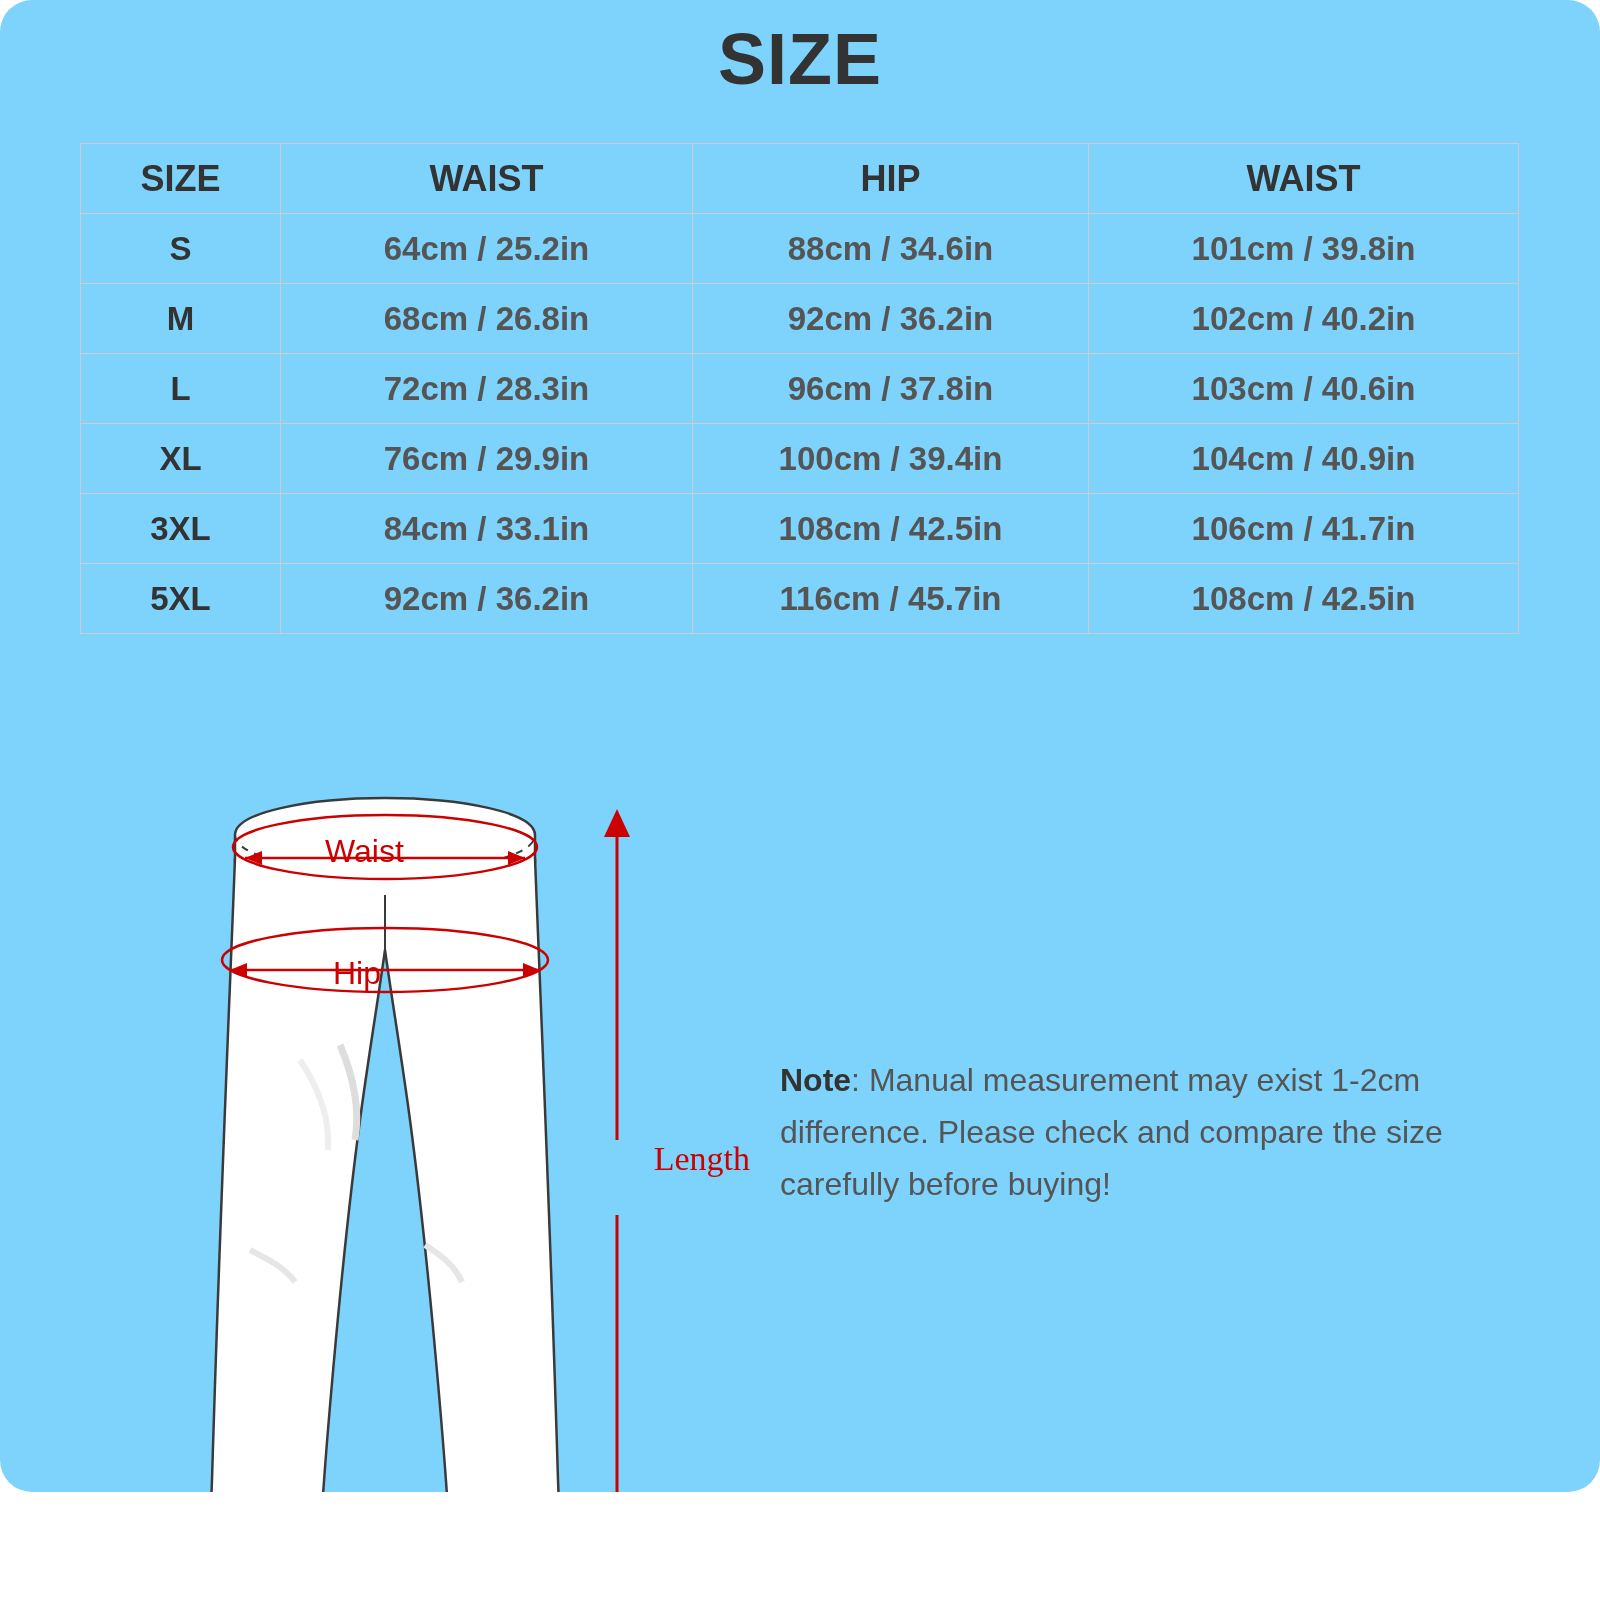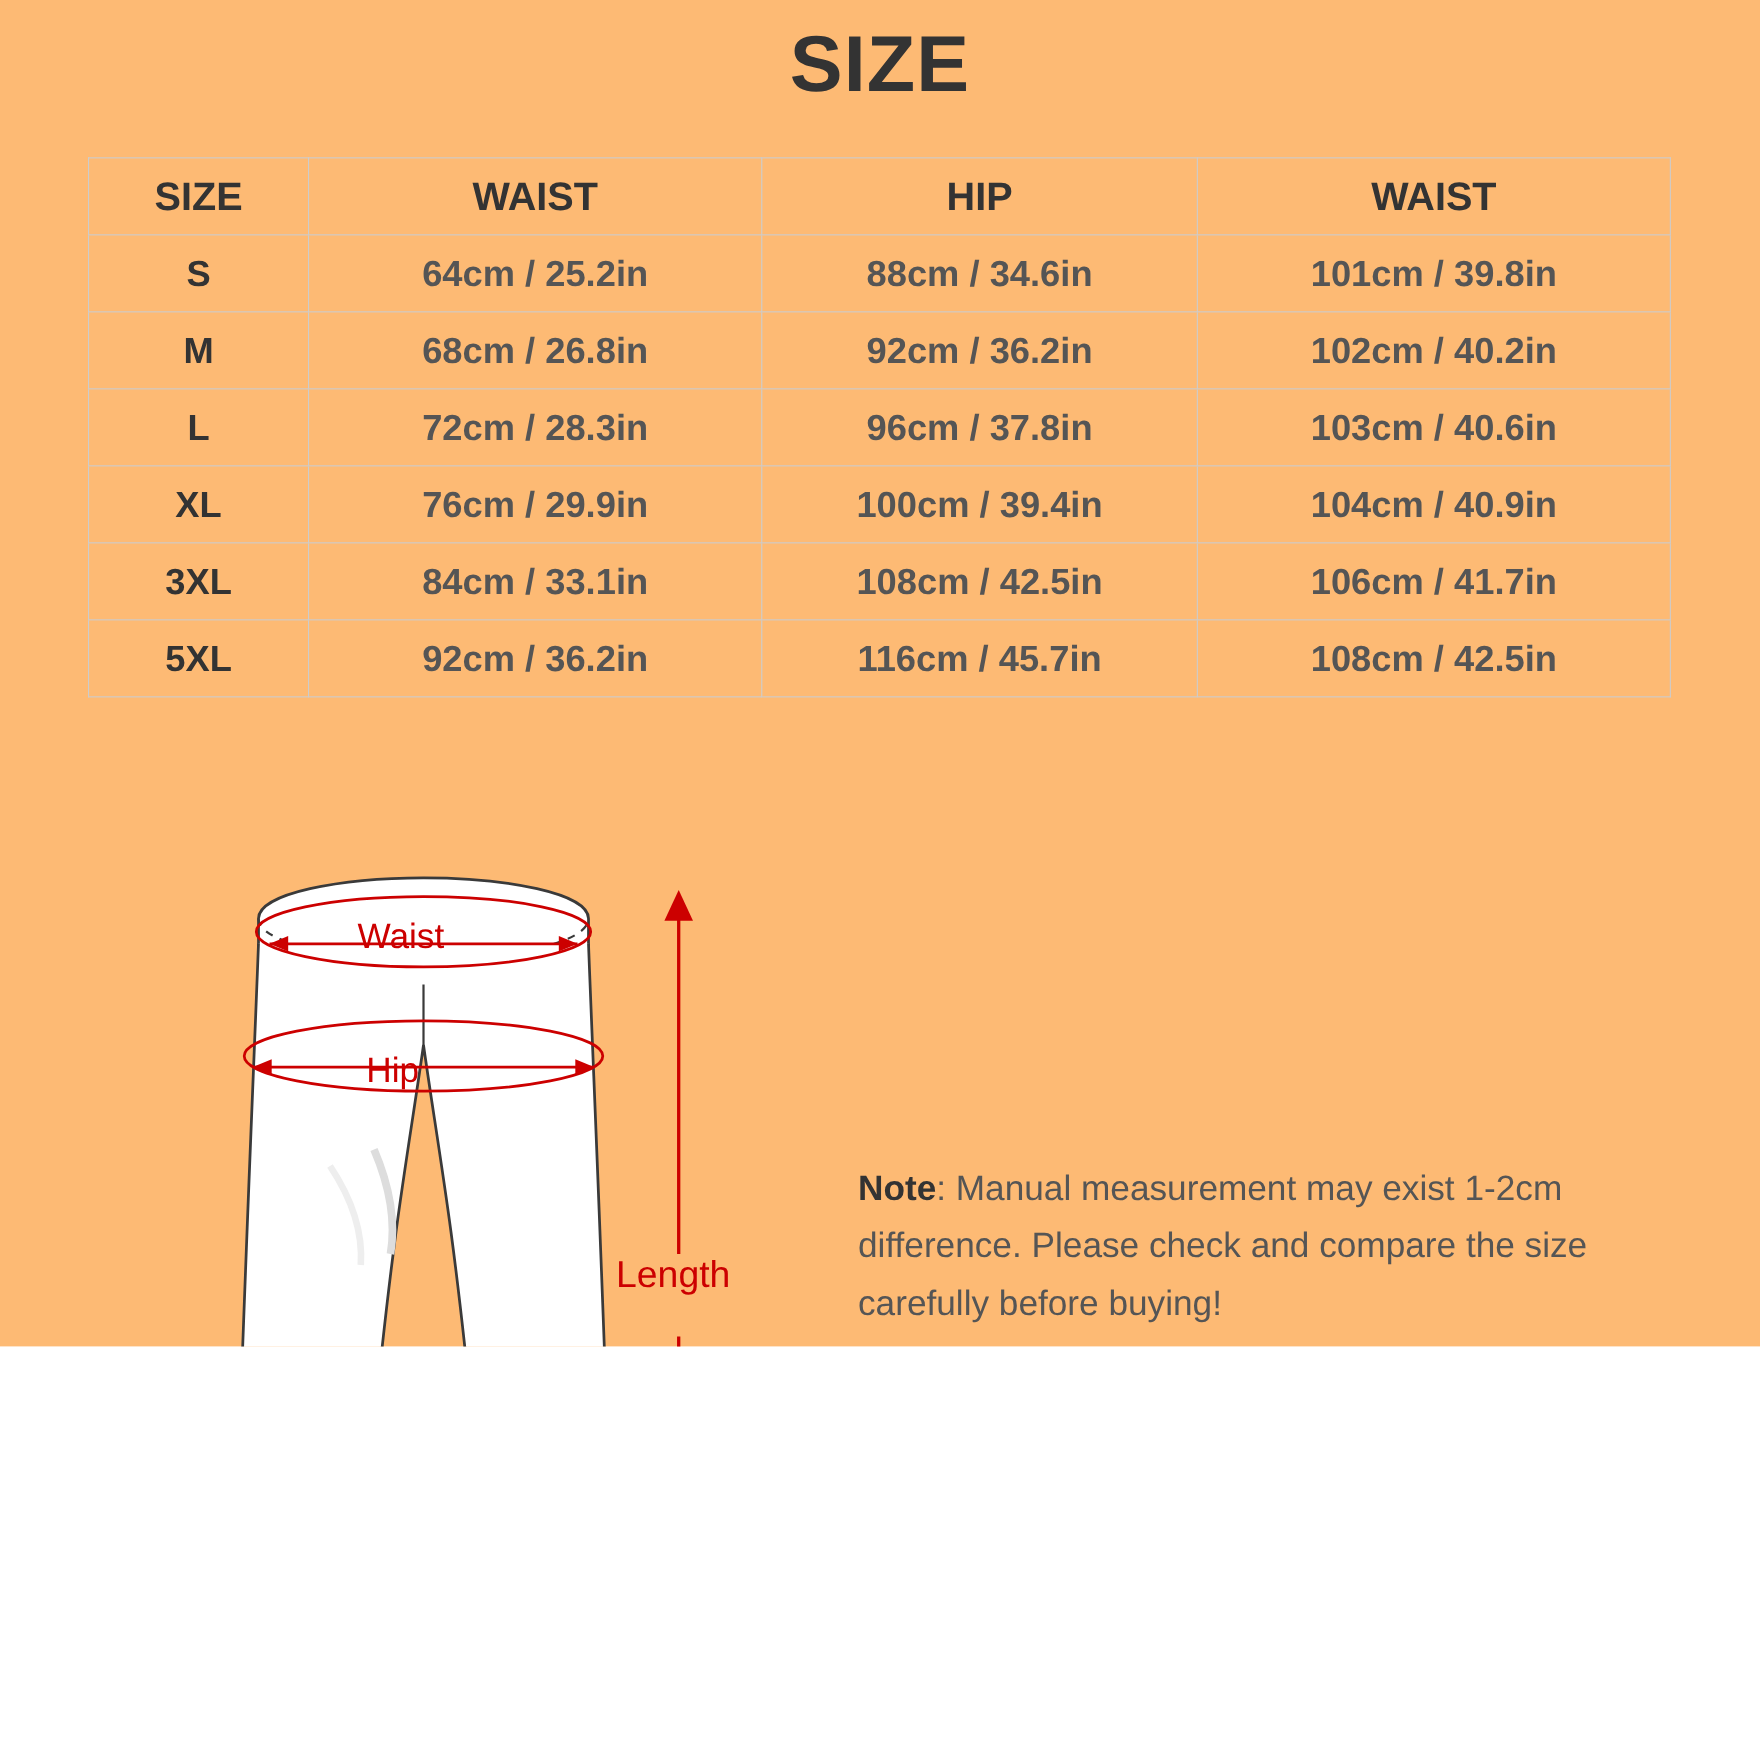--- a/index.html
+++ b/index.html
@@ -7,23 +7,24 @@
     margin: 0;
     padding: 0;
     width: 1600px;
     height: 1600px;
     background: #ffffff;
     font-family: "Liberation Sans", sans-serif;
   }
   .page {
     position: relative;
     width: 1600px;
-    height: 1224px;
-    background: #fdba74;
+    height: 1492px;
+    background: #7dd3fc;
     overflow: hidden;
+    border-radius: 32px;
   }
   .title {
     position: absolute;
     top: 18px;
     left: 0;
     width: 1600px;
     text-align: center;
     font-size: 72px;
     font-weight: bold;
     color: #333333;
@@ -74,23 +75,24 @@
     left: 560px;
     top: 795px;
     width: 230px;
     height: 790px;
   }
   .length-label {
     position: absolute;
     left: 560px;
     top: 1140px;
     width: 190px;
-    text-align: left;
+    text-align: right;
     color: #cc0000;
     font-size: 34px;
+    font-family: Liberation Serif, serif;
   }
   .note {
     position: absolute;
     left: 780px;
     top: 1055px;
     width: 730px;
     font-size: 32px;
     line-height: 1.62;
     color: #555555;
   }

